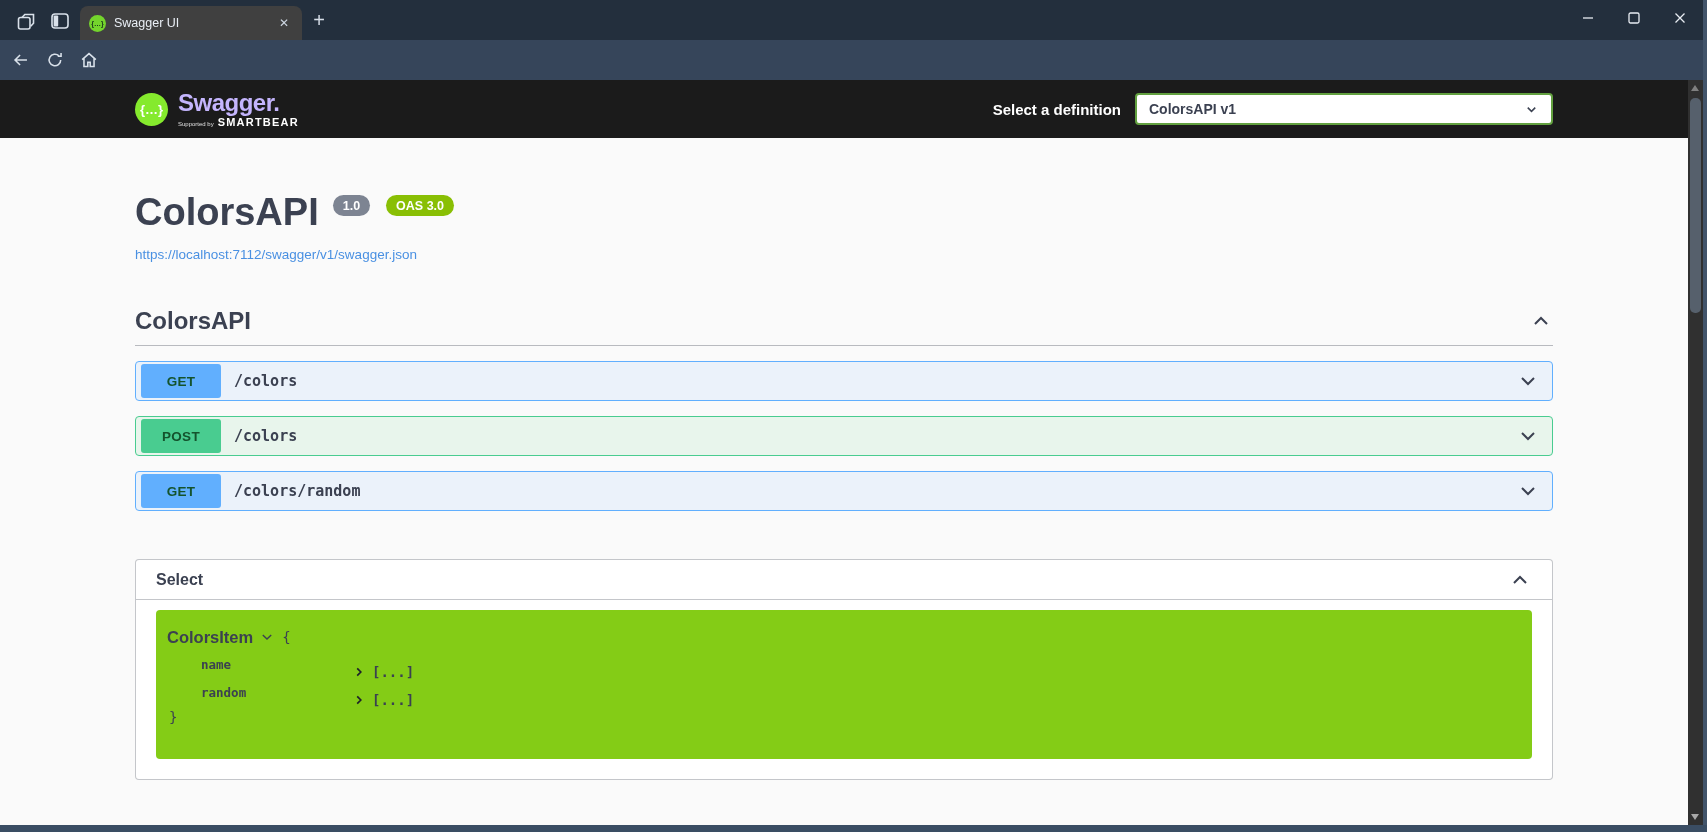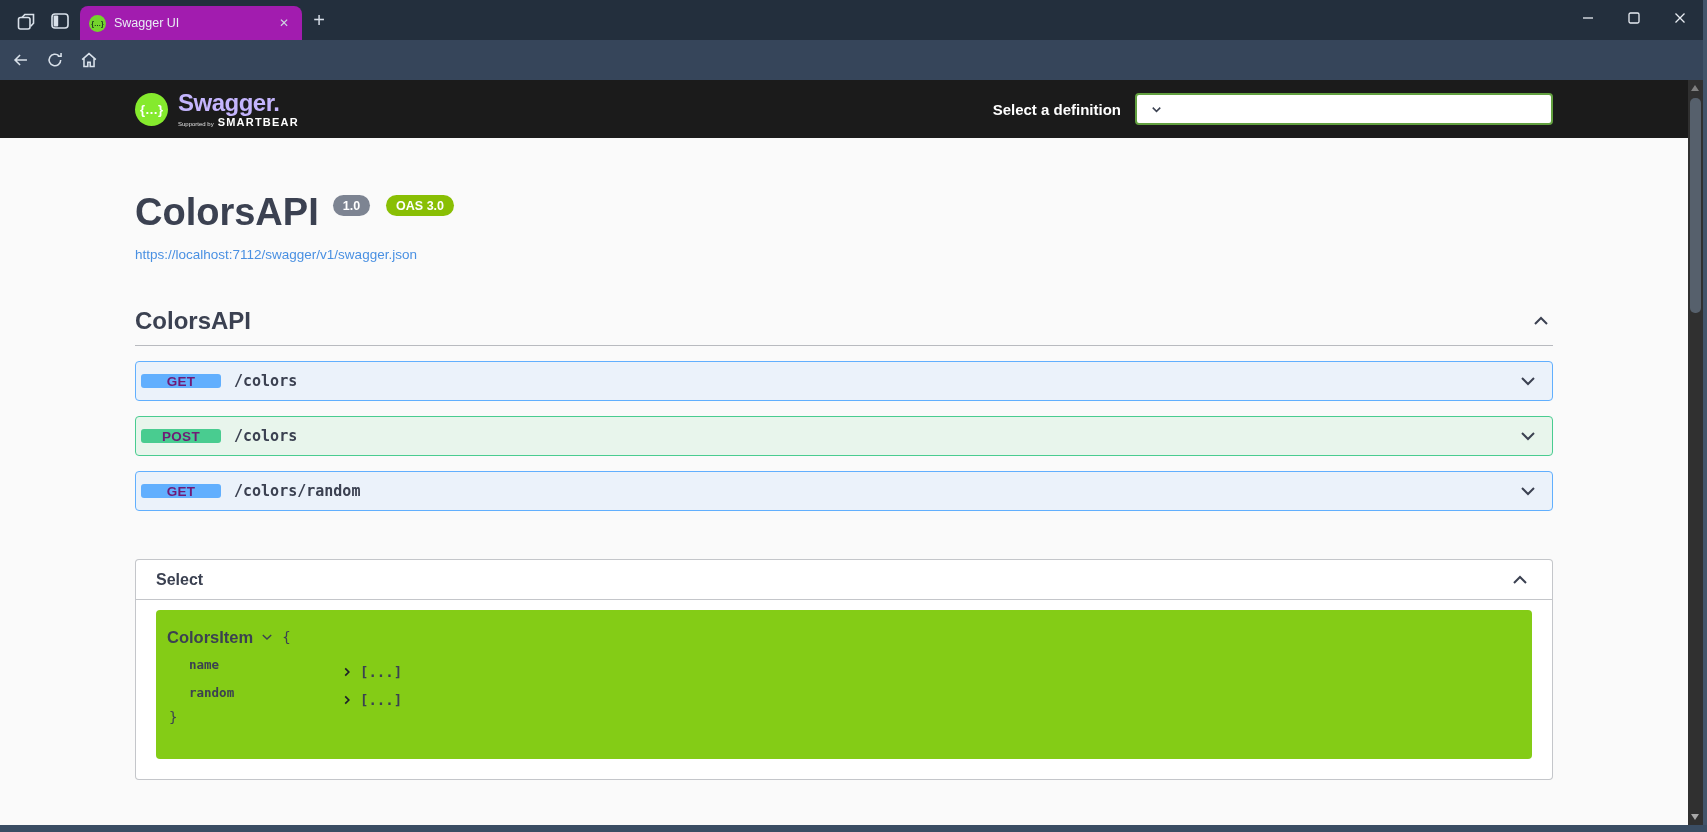--- a/index.html
+++ b/index.html
@@ -8,21 +8,21 @@
     font-family:"Liberation Sans", sans-serif;
     background:#fafafa; position:relative; overflow:hidden;
     -webkit-font-smoothing:antialiased;
   }
   svg { display:block; }
 
   
   .tabstrip { position:absolute; top:0; left:0; right:0; height:40px; background:#232f3d; }
   .strip-icon { position:absolute; top:9px; width:24px; height:24px; display:flex; align-items:center; justify-content:center; border-radius:4px; }
   .strip-icon svg { stroke:#d9e1ea; fill:none; stroke-width:1.6; }
-  .tab { position:absolute; left:80px; top:6px; width:222px; height:34px; background:#a21caf;
+  .tab { position:absolute; left:80px; top:6px; width:222px; height:34px; background:#404040;
          border-radius:8px 8px 0 0; display:flex; align-items:center; padding:0 9px; gap:8px; }
   .favicon { width:17px; height:17px; border-radius:50%; background:#74d42c; color:#14301b;
              font-size:7px; font-weight:bold; display:flex; align-items:center; justify-content:center; flex:none; }
   .tab-title { color:#e9eef5; font-size:12.5px; flex:1; white-space:nowrap; overflow:hidden; }
   .tab-close { color:#cdd6e1; font-size:12px; padding:2px 4px; cursor:default; }
   .newtab { position:absolute; left:306px; top:7px; width:26px; height:26px; color:#d6dee8;
             font-size:20px; font-weight:300; display:flex; align-items:center; justify-content:center; }
   .winctl { position:absolute; top:0; right:4px; display:flex; }
   .winctl .wbtn { width:46px; height:36px; display:flex; align-items:center; justify-content:center; }
   .winctl svg { stroke:#e8edf3; fill:none; stroke-width:1.3; }
@@ -93,41 +93,41 @@
                 padding-bottom:10px; border-bottom:1px solid rgba(59,65,81,.35); }
   .tag-title { font-size:24px; font-weight:700; color:#3b4151; }
   .chev-btn { background:none; border:none; padding:2px; cursor:pointer; }
   .chev-btn svg { stroke:#3b4151; fill:none; stroke-width:2; width:20px; height:20px; }
 
   .op-row { margin-top:15px; height:40px; border-radius:4px; display:flex; align-items:center;
             padding:0 12px 0 5px; border:1px solid; }
   .op-row:first-of-type { margin-top:8px; }
   .op-row.get  { background:#ebf2fa; border-color:#61affe; }
   .op-row.post { background:#e8f5ec; border-color:#49cc90; }
-  .method-badge { width:80px; height:14px; border-radius:3px; color:#701a75; font-size:13.5px; font-weight:700;
+  .method-badge { width:80px; height:34px; border-radius:3px; color:#14532d; font-size:13.5px; font-weight:700;
                   display:flex; align-items:center; justify-content:center; letter-spacing:.3px; }
   .op-row.get  .method-badge { background:#61affe; }
   .op-row.post .method-badge { background:#49cc90;text-align:right; }
   .op-path { margin-left:13px; font-family:"DejaVu Sans Mono", monospace; font-size:15px; font-weight:700; color:#3b4151; }
   .op-row .chev-btn { margin-left:auto; }
 
   .schemas-box { margin-top:48px; background:#fff; border:1px solid rgba(59,65,81,.3); border-radius:4px; }
   .schemas-header { height:40px; display:flex; align-items:center; justify-content:space-between;
                     padding:0 20px; border-bottom:1px solid rgba(59,65,81,.3); }
   .schemas-title { font-size:16px; font-weight:700; color:#3b4151; }
   .schemas-body { padding:10px 20px 20px 20px; }
   .model-box { background:#84cc16; border-radius:4px; height:149px; padding:16px 0 0 0; }
   .model-line1 { display:flex; align-items:center; padding-left:11px; height:22px; }
   .model-name { font-size:16.5px; font-weight:700; color:#3b4151; }
   .model-toggle { background:none; border:none; margin-left:7px; padding:0; cursor:pointer; }
   .model-toggle svg { stroke:#3b4151; fill:none; stroke-width:2; width:14px; height:14px; }
   .mono { font-family:"DejaVu Sans Mono", monospace; color:#3b4151; }
   .brace-open { font-size:14px; margin-left:8px; }
   .prop-row { display:flex; margin-top:6px; height:22px; padding-left:33px; }
-  .prop-name { width:152px; font-size:12.5px; font-weight:700; color:#3b4151; padding-top:3px; }
+  .prop-name { width:152px; font-size:12.5px; font-weight:700; color:#3b4151; padding-top:3px;margin-left:12px; }
   .prop-val { display:flex; align-items:center; gap:7px; position:relative; top:7px; }
   .prop-val svg { stroke:#1d2129; fill:none; stroke-width:2.8; width:12px; height:12px; }
   .prop-collapsed { font-size:14px; font-weight:600; }
   .brace-close { font-size:14px; padding-left:13px; margin-top:5px; display:block; }
 </style>
 </head>
 <body>
 
 <div class="tabstrip">
   <div class="strip-icon" style="left:14px">
@@ -261,20 +261,21 @@
         <span class="logo-title">Swagger.</span>
         <span class="logo-sub">
           <span class="sb1">Supported by</span>
           <span class="sb2">SMARTBEAR</span>
         </span>
       </div>
     </div>
     <div class="def-area">
       <span class="def-label">Select a definition</span>
       <div class="def-select">
+        <span class="val">ColorsAPI v1</span>
         <svg viewBox="0 0 20 20">
             <path d="M5 7.5 l5 5 5 -5"></path>
           </svg>
       </div>
     </div>
   </div>
 </div>
 
 <div class="page">
   <div class="wrapper">

